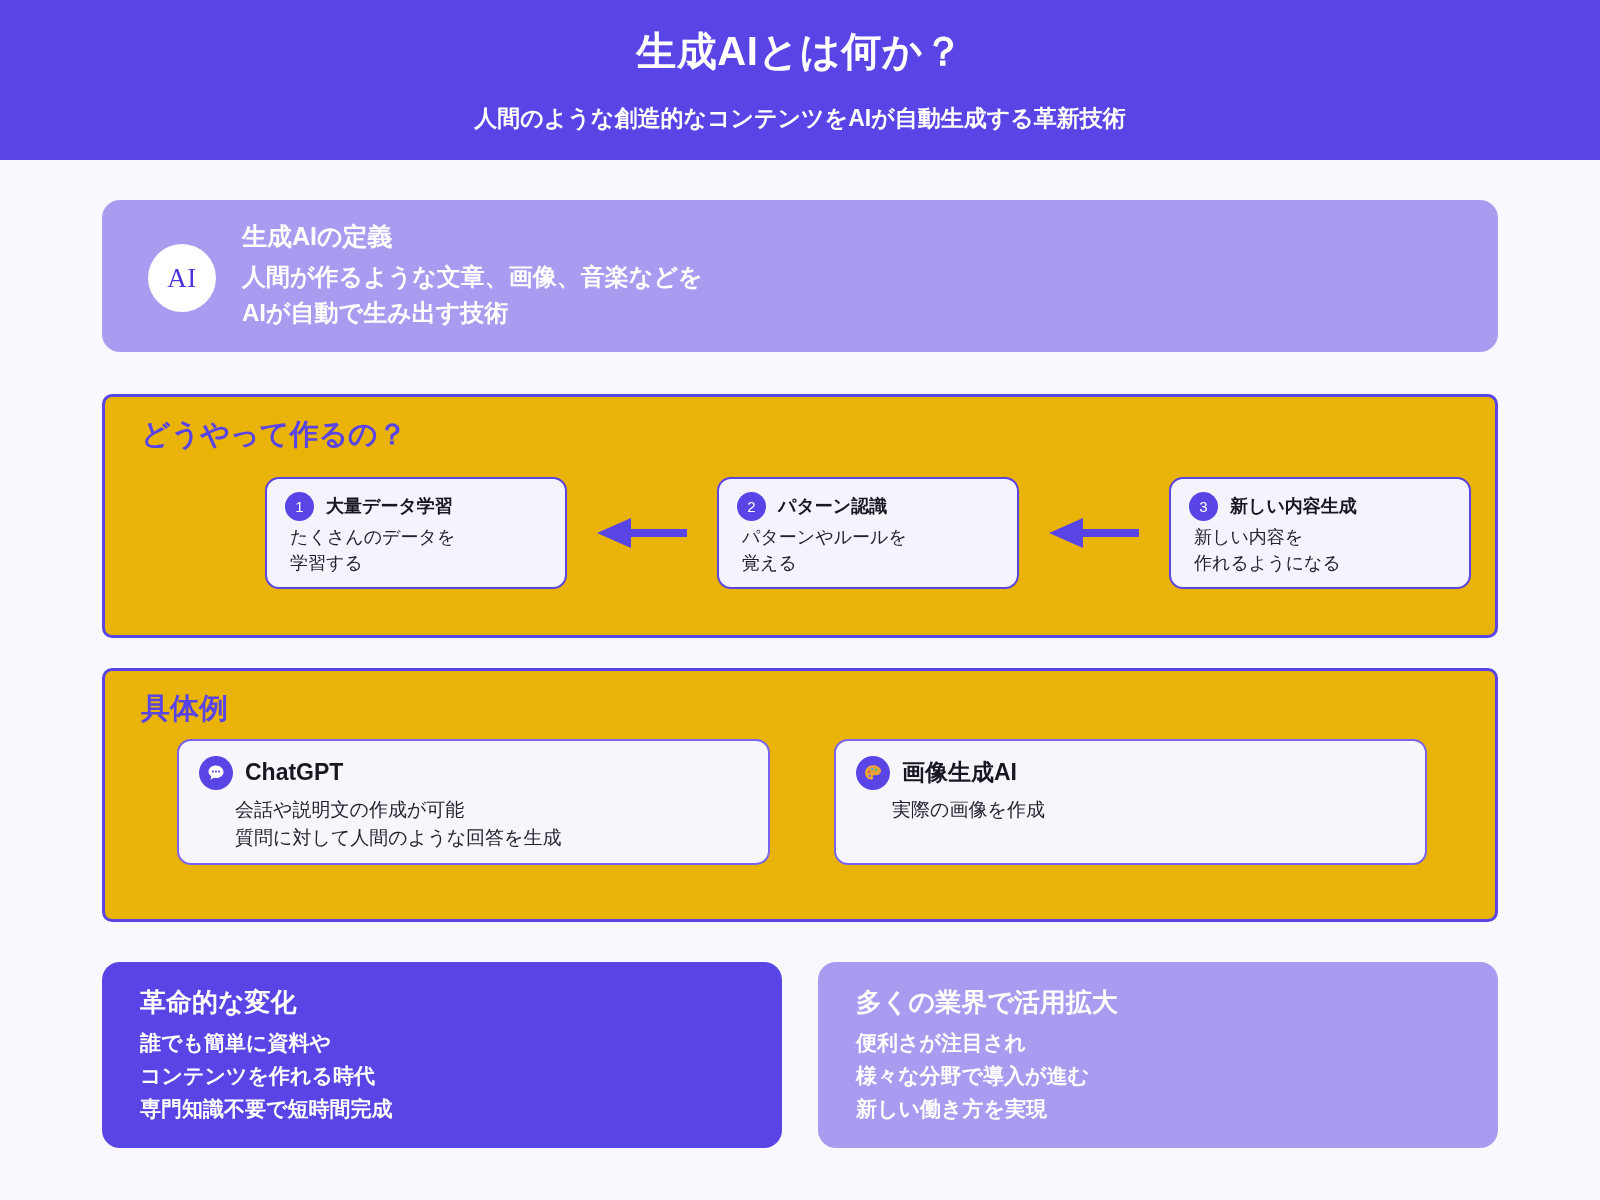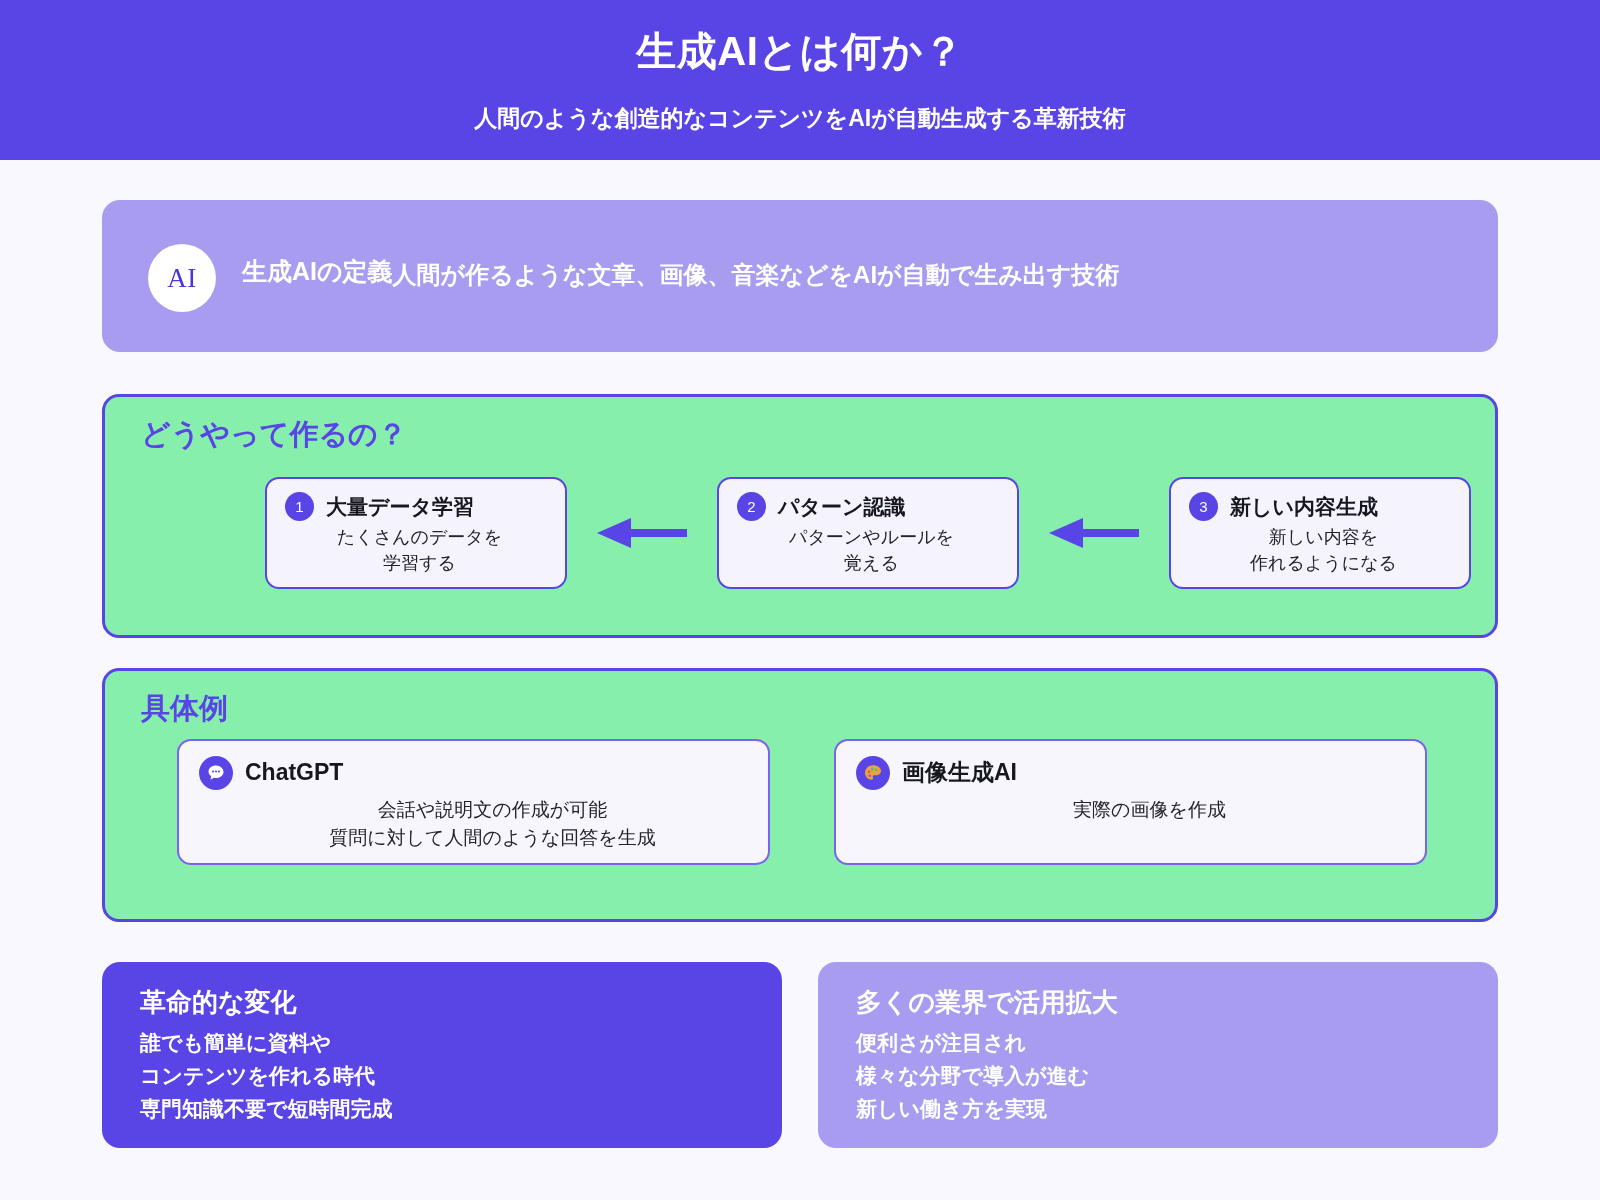--- a/index.html
+++ b/index.html
@@ -73,42 +73,41 @@
     flex: 0 0 auto;
     margin-right: 26px;
     margin-top: 4px;
   }
   .ai-badge-text {
     font-family: "Liberation Serif", "DejaVu Serif", serif;
     font-size: 27px;
     color: #4a36d8;
     letter-spacing: 0.5px;
   }
-  .definition-text { display: flex; }
+  .definition-text { display: flex; flex-direction: column; }
   .definition-title {
     font-size: 25px;
     font-weight: bold;
     color: #ffffff;
     margin-bottom: 9px;
     line-height: 1.15;
   }
   .definition-line {
     font-size: 24px;
     font-weight: bold;
     color: #ffffff;
     line-height: 1.48;
   }
 
   
   .section-card {
     position: absolute;
-    background: #86efac;
+    background: #eab308;
     border: 3px solid #5944e6;
-    border-radius: 17px;
-    text-align: center;
+    border-radius: 10px;
   }
   #process-card { left: 102px; top: 394px; width: 1396px; height: 244px; }
   #examples-card { left: 102px; top: 668px; width: 1396px; height: 254px; }
 
   .section-heading {
     position: absolute;
     left: 36px; top: 22px;
     font-size: 29px;
     font-weight: bold;
     color: #5944e6;
@@ -139,21 +138,21 @@
     border-radius: 50%;
     background: #5944e6;
     color: #ffffff;
     font-size: 15px;
     display: flex;
     align-items: center;
     justify-content: center;
     flex: 0 0 auto;
   }
   .step-title {
-    font-size: 21px;
+    font-size: 18px;
     font-weight: bold;
     color: #17171f;
     line-height: 1.1;
   }
   .step-desc {
     font-size: 18px;
     color: #23232c;
     line-height: 1.42;
     padding-left: 5px;
   }

